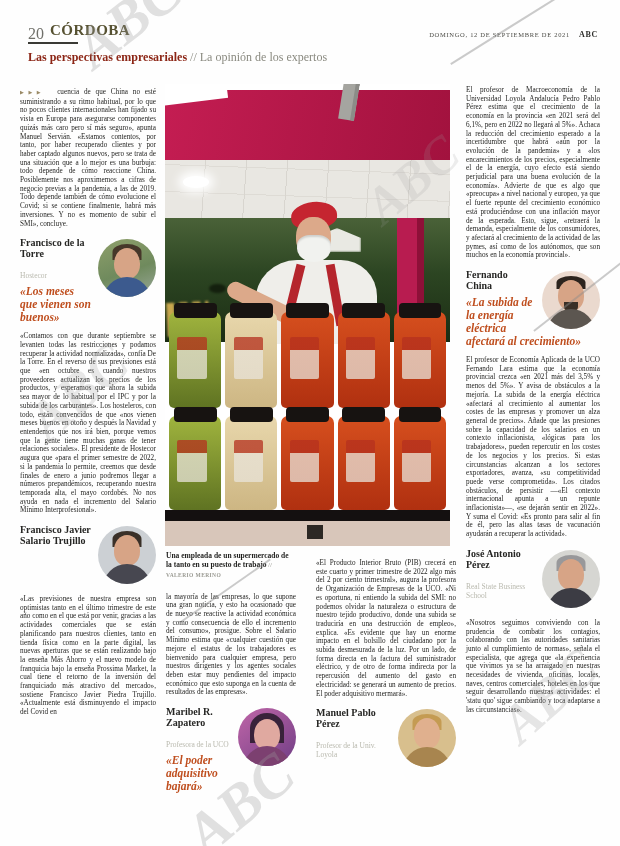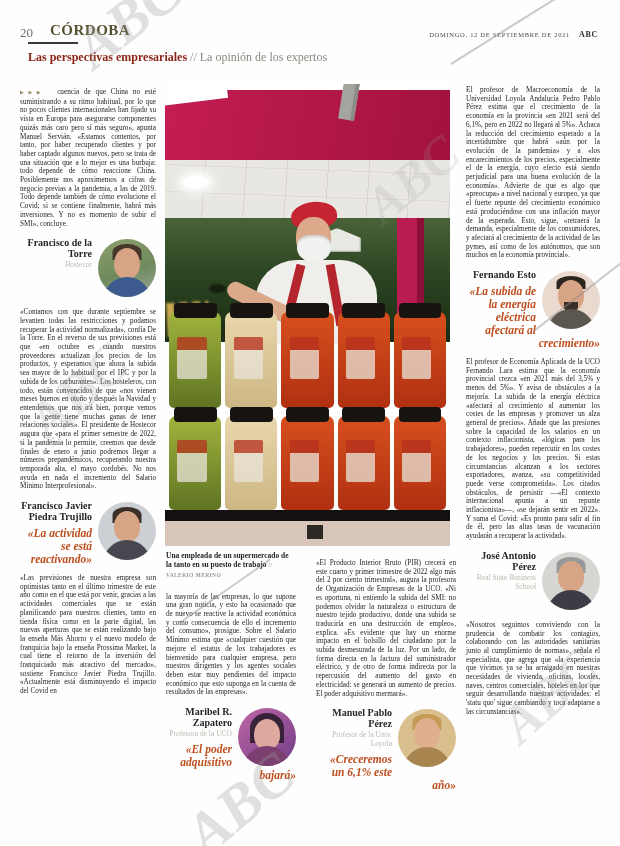--- a/index.html
+++ b/index.html
@@ -3,44 +3,44 @@
 <meta charset="utf-8">
 <style>
   * { margin:0; padding:0; box-sizing:border-box; }
   html,body { background:#ffffff; }
   .page {
     position:relative; width:620px; height:846px; margin:0 auto;
     background:#fefefe; overflow:hidden;
     font-family:"Liberation Serif", serif; color:#1e1e1c;
   }
   
-  .pagenum { position:absolute; left:20px; top:25px; font-size:13px; color:#70706a; }
+  .pagenum { position:absolute; left:28px; top:25px; font-size:16px; color:#70706a; }
   .pagenum-rule { position:absolute; left:28px; top:42px; width:50px; height:2px; background:#3a3a35; }
   .section { position:absolute; left:50px; top:22px; font-size:15px; font-weight:bold; color:#575232; letter-spacing:.5px; }
   .kicker { position:absolute; left:28px; top:50px; font-size:12px; }
   .kicker b { color:#8c2616; }
   .kicker span.rest { color:#8a8a80; font-weight:normal; }
   .dateline { position:absolute; right:22px; top:30px; font-size:6.5px; letter-spacing:.7px; color:#4c4c46; }
   .dateline .brand { font-weight:bold; font-size:8px; margin-left:9px; color:#2d2d2a; }
   
   .wm { position:absolute; font-style:italic; font-weight:bold; color:rgba(155,155,155,.30); pointer-events:none; z-index:30; }
   .wm-line { position:absolute; height:1.5px; background:rgba(140,140,140,.45); pointer-events:none; z-index:30; }
   
   .col { position:absolute; text-align:justify; }
   .col1 { left:20px;  top:88px;  width:136px; }
   .col2 { left:166px; top:551px; width:130px; }
   .col3 { left:316px; top:559px; width:140px; }
   .col4 { left:466px; top:86px;  width:134px; }
   .body-p { font-size:7.2px; line-height:8.7px; margin-top:8px; }
   .body-p:first-child { margin-top:0; }
   .cont-marker { color:#9a8a66; font-size:5px; letter-spacing:1.5px; margin-right:12px; }
   
-  .profile { margin-top:9px; overflow:hidden; text-align:right; }
+  .profile { margin-top:9px; overflow:hidden; text-align:left; }
   .p-name { font-size:10px; line-height:11px; font-weight:bold; color:#262624; }
-  .p-role { font-size:7.5px; line-height:9px; color:#b9b9ae; margin-top:1px; }
+  .p-role { font-size:7.5px; line-height:9px; color:#b9b9ae; margin-top:12px; }
   .p-quote { font-size:11.5px; line-height:13px; font-weight:bold; font-style:italic; color:#bf4e1e; margin-top:5px; }
   .avatar { width:58px; height:58px; border-radius:50%; float:right; margin:2px 0 3px 6px; position:relative; overflow:hidden; background:#ccc; }
   .av-head  { position:absolute; left:50%; top:9px;  transform:translateX(-50%); width:26px; height:31px; border-radius:50% 50% 46% 46%; background:#d7a486; }
   .av-hair  { position:absolute; left:50%; top:5px;  transform:translateX(-50%); width:29px; height:16px; border-radius:50% 50% 0 0; background:#43362b; }
   .av-torso { position:absolute; left:50%; bottom:-6px; transform:translateX(-50%); width:48px; height:26px; border-radius:24px 24px 0 0; background:#3c5a8e; }
   .av-beard { position:absolute; left:50%; top:31px; transform:translateX(-50%); width:14px; height:10px; border-radius:0 0 50% 50%; background:#3a2f26; }
   .v-torre    { background:linear-gradient(160deg,#8fa06b 0%,#6f8a5d 55%,#9aa89a 100%); }
   .v-torre    .av-hair{background:#463729;} .v-torre .av-torso{background:#3c5a8e;}
   .v-piedra   { background:#ccd0d4; } .v-piedra .av-torso{background:#474750;} .v-piedra .av-hair{background:#3a3028;}
   .v-lara     { background:#ead9ce; } .v-lara .av-hair{background:#2c241e;height:13px;} .v-lara .av-torso{background:#5c5650;}
@@ -162,30 +162,30 @@
   <div class="col col1">
     <div class="body-p"><span class="cont-marker">▶▶▶</span><span>cuencia de que China no esté suministrando a su ritmo habitual, por lo que no pocos clientes internacionales han fijado su vista en Europa para asegurarse componentes quizás más caro pero sí más seguro», apunta Manuel Servián. «Estamos contentos, por tanto, por haber recuperado clientes y por haber captado algunos nuevos, pero se trata de una situación que a lo mejor es una burbuja: todo depende de cómo reaccione China. Posiblemente nos aproximemos a cifras de negocio previas a la pandemia, a las de 2019. Todo depende también de cómo evolucione el Covid; si se contiene finalmente, habrá más inversiones. Y no es momento de subir el SMI», concluye.</span></div>
     <div class="profile">
       <div class="avatar v-torre">
           <div class="av-hair"></div>
           <div class="av-head"></div>
           <div class="av-torso"></div>
         </div>
       <div class="p-name">Francisco de la Torre</div>
       <div class="p-role">Hostecor</div>
+      <div class="p-quote">«Los meses que vienen son buenos»</div>
     </div>
     <div class="body-p">«Contamos con que durante septiembre se levanten todas las restricciones y podamos recuperar la actividad normalizada», confía De la Torre. En el reverso de sus previsiones está que «en octubre es cuando nuestros proveedores actualizan los precios de los productos, y esperamos que ahora la subida sea mayor de lo habitual por el IPC y por la subida de los carburantes». Los hosteleros, con todo, están convencidos de que «nos vienen meses buenos en otoño y después la Navidad y entendemos que nos irá bien, porque vemos que la gente tiene muchas ganas de tener relaciones sociales». El presidente de Hostecor augura que «para el primer semestre de 2022, si la pandemia lo permite, creemos que desde finales de enero a junio podremos llegar a números prepandémicos, recuperando nuestra temporada alta, el mayo cordobés. No nos ayuda en nada el incremento del Salario Mínimo Interprofesional».</div>
     <div class="profile">
       <div class="avatar v-piedra">
           <div class="av-hair"></div>
           <div class="av-head"></div>
           <div class="av-torso"></div>
         </div>
-      <div class="p-name">Francisco Javier Piedra Trujillo</div>
-      <div class="p-quote">«La actividad se está reactivando»</div>
+      <div class="p-name">Francisco Javier Salario Trujillo</div>
     </div>
     <div class="body-p">«Las previsiones de nuestra empresa son optimistas tanto en el último trimestre de este año como en el que está por venir, gracias a las actividades comerciales que se están planificando para nuestros clientes, tanto en tienda física como en la parte digital, las nuevas aperturas que se están realizando bajo la enseña Más Ahorro y el nuevo modelo de franquicia bajo la enseña Prossima Market, la cual tiene el retorno de la inversión del franquiciado más atractivo del mercado», sostiene Francisco Javier Piedra Trujillo. «Actualmente está disminuyendo el impacto del Covid en</div>
   </div>
 
   <div class="col col2">
     <div class="caption-bold">
       <span>Una empleada de un supermercado de la tanto en su puesto de trabajo</span>
       <span class="caption-credit">// VALERIO MERINO</span>
     </div>
     <div class="body-p" style="margin-top:12px;">la mayoría de las empresas, lo que supone una gran noticia, y esto ha ocasionado que de nuevo se reactive la actividad económica y como consecuencia de ello el incremento del consumo», prosigue. Sobre el Salario Mínimo estima que «cualquier cuestión que mejore el estatus de los trabajadores es bienvenido para cualquier empresa, pero nuestros dirigentes y los agentes sociales deben estar muy pendientes del impacto económico que esto suponga en la cuenta de resultados de las empresas».</div>
@@ -204,34 +204,33 @@
   <div class="col col3">
     <div class="body-p">«El Producto Interior Bruto (PIB) crecerá en este cuarto y primer trimestre de 2022 algo más del 2 por ciento trimestral», augura la profesora de Organización de Empresas de la UCO. «Ni es oportuna, ni entiendo la subida del SMI: no podemos olvidar la naturaleza o estructura de nuestro tejido productivo, donde una subida se traduciría en una destrucción de empleo», explica. «Es evidente que hay un enorme impacto en el bolsillo del ciudadano por la subida desmesurada de la luz. Por un lado, de forma directa en la factura del suministrador eléctrico, y de otro de forma indirecta por la repercusión del aumento del gasto en electricidad: se generará un aumento de precios. El poder adquisitivo mermará».</div>
     <div class="profile">
       <div class="avatar v-pedro">
           <div class="av-hair"></div>
           <div class="av-head"></div>
           <div class="av-torso"></div>
         </div>
       <div class="p-name">Manuel Pablo Pérez</div>
       <div class="p-role">Profesor de la Univ. Loyola</div>
-      <div class="p-quote">«Creceremos un 6,1% este año»</div>
     </div>
   </div>
 
   <div class="col col4">
     <div class="body-p">El profesor de Macroeconomía de la Universidad Loyola Andalucía Pedro Pablo Pérez estima que el crecimiento de la economía en la provincia «en 2021 será del 6,1%, pero en 2022 no llegará al 5%». Achaca la reducción del crecimiento esperado a la incertidumbre que habrá «aún por la evolución de la pandemia» y a «los encarecimientos de los precios, especialmente el de la energía, cuyo efecto está siendo perjudicial para una buena evolución de la economía». Advierte de que es algo que «preocupa» a nivel nacional y europeo, ya que el fuerte repunte del crecimiento económico está produciéndose con una inflación mayor de la esperada. Esto, sigue, «retraerá la demanda, especialmente de los consumidores, y afectará al crecimiento de la actividad de las pymes, así como de los autónomos, que son muchos en la economía provincial».</div>
     <div class="profile">
       <div class="avatar v-lara">
           <div class="av-hair"></div>
           <div class="av-head"></div>
           <div class="av-beard"></div>
           <div class="av-torso"></div>
         </div>
-      <div class="p-name">Fernando Esto</div>
+      <div class="p-name">Fernando China</div>
       <div class="p-quote">«La subida de la energía eléctrica afectará al crecimiento»</div>
     </div>
     <div class="body-p">El profesor de Economía Aplicada de la UCO Fernando Lara estima que la economía provincial crezca «en 2021 más del 3,5% y menos del 5%». Y avisa de obstáculos a la mejoría. La subida de la energía eléctrica «afectará al crecimiento al aumentar los costes de las empresas y promover un alza general de precios». Añade que las presiones sobre la capacidad de los salarios en un contexto inflacionista, «lógicas para los trabajadores», pueden repercutir en los costes de los negocios y los precios. Si estas circunstancias alcanzan a los sectores exportadores, avanza, «su competitividad puede verse comprometida». Los citados obstáculos, de persistir —«El contexto internacional apunta a un repunte inflacionista»—, «se dejarán sentir en 2022». Y suma el Covid: «Es pronto para salir al fin de él, pero las altas tasas de vacunación ayudarán a recuperar la actividad».</div>
     <div class="profile">
       <div class="avatar v-jose">
           <div class="av-hair"></div>
           <div class="av-head"></div>
           <div class="av-torso"></div>
         </div>
       <div class="p-name">José Antonio Pérez</div>

